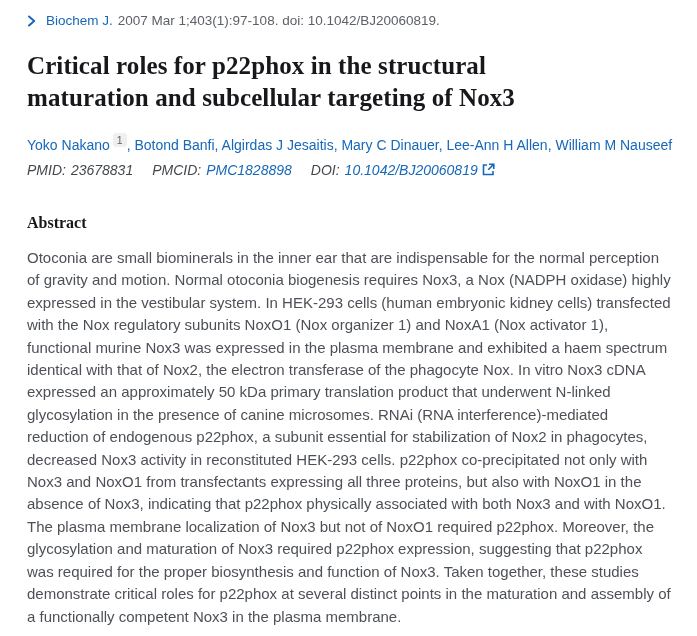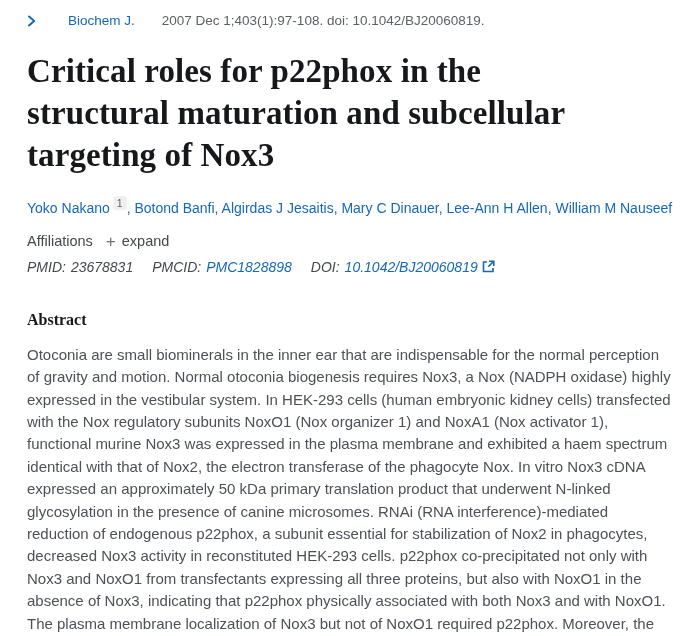--- a/index.html
+++ b/index.html
@@ -13,38 +13,37 @@
     padding: 13px 26px 0 27px;
     width: 697px;
   }
   
   .cite-bar {
     display: flex;
     align-items: center;
     font-size: 13.5px;
     color: #5d6167;
     white-space: nowrap;
-    gap: 22px;
   }
   .chevron {
     display: inline-flex;
     margin-right: 9px;
     margin-top: 1px;
   }
   a.link {
     color: #1668b8;
     text-decoration: none;
     cursor: pointer;
   }
   .cite-journal { margin-right: 5px; font-size: 13.5px; }
   
   h1.title {
     font-family: "Liberation Serif", serif;
     font-weight: 700;
-    font-size: 33px;
+    font-size: 25px;
     line-height: 1.28;
     color: #17181b;
     margin-top: 22px;
     max-width: 575px;
     letter-spacing: 0.1px;
   }
   
   .authors {
     margin-top: 23px;
     font-size: 14px;
@@ -125,36 +124,29 @@
 
 <div class="container">
 
   <div class="cite-bar">
     <span class="chevron">
       <svg width="10" height="12" viewBox="0 0 10 12">
           <polyline points="2,1.5 7.2,6 2,10.5" fill="none" stroke="#1668b8" stroke-width="2" stroke-linecap="round" stroke-linejoin="round"></polyline>
         </svg>
     </span>
     <a class="link cite-journal">Biochem J.</a>
-    <span>2007 Dec 1;403(1):97-108. doi: 10.1042/BJ20060819.</span>
+    <span>2007 Mar 1;403(1):97-108. doi: 10.1042/BJ20060819.</span>
   </div>
 
   <h1 class="title">Critical roles for p22phox in the structural maturation and subcellular targeting of Nox3</h1>
 
   <div class="authors">
     <a class="link">Yoko Nakano</a><span class="sup-badge">1</span><span class="author-sep">, </span><a class="link">Botond Banfi</a><span class="author-sep">, </span><a class="link">Algirdas J Jesaitis</a><span class="author-sep">, </span><a class="link">Mary C Dinauer</a><span class="author-sep">, </span><a class="link">Lee-Ann H Allen</a><span class="author-sep">, </span><a class="link">William M Nauseef</a>
   </div>
 
-  <div class="affil-row">
-    <span>Affiliations</span>
-    <button class="expand-btn">
-      <span class="plus-glyph">+</span>
-      <span>expand</span>
-    </button>
-  </div>
 
   <div class="ids-row">
     <span class="id-group">
       <span class="id-label">PMID:</span>
       <span>23678831</span>
     </span>
     <span class="id-group">
       <span class="id-label">PMCID:</span>
       <a class="link">PMC1828898</a>
     </span>

